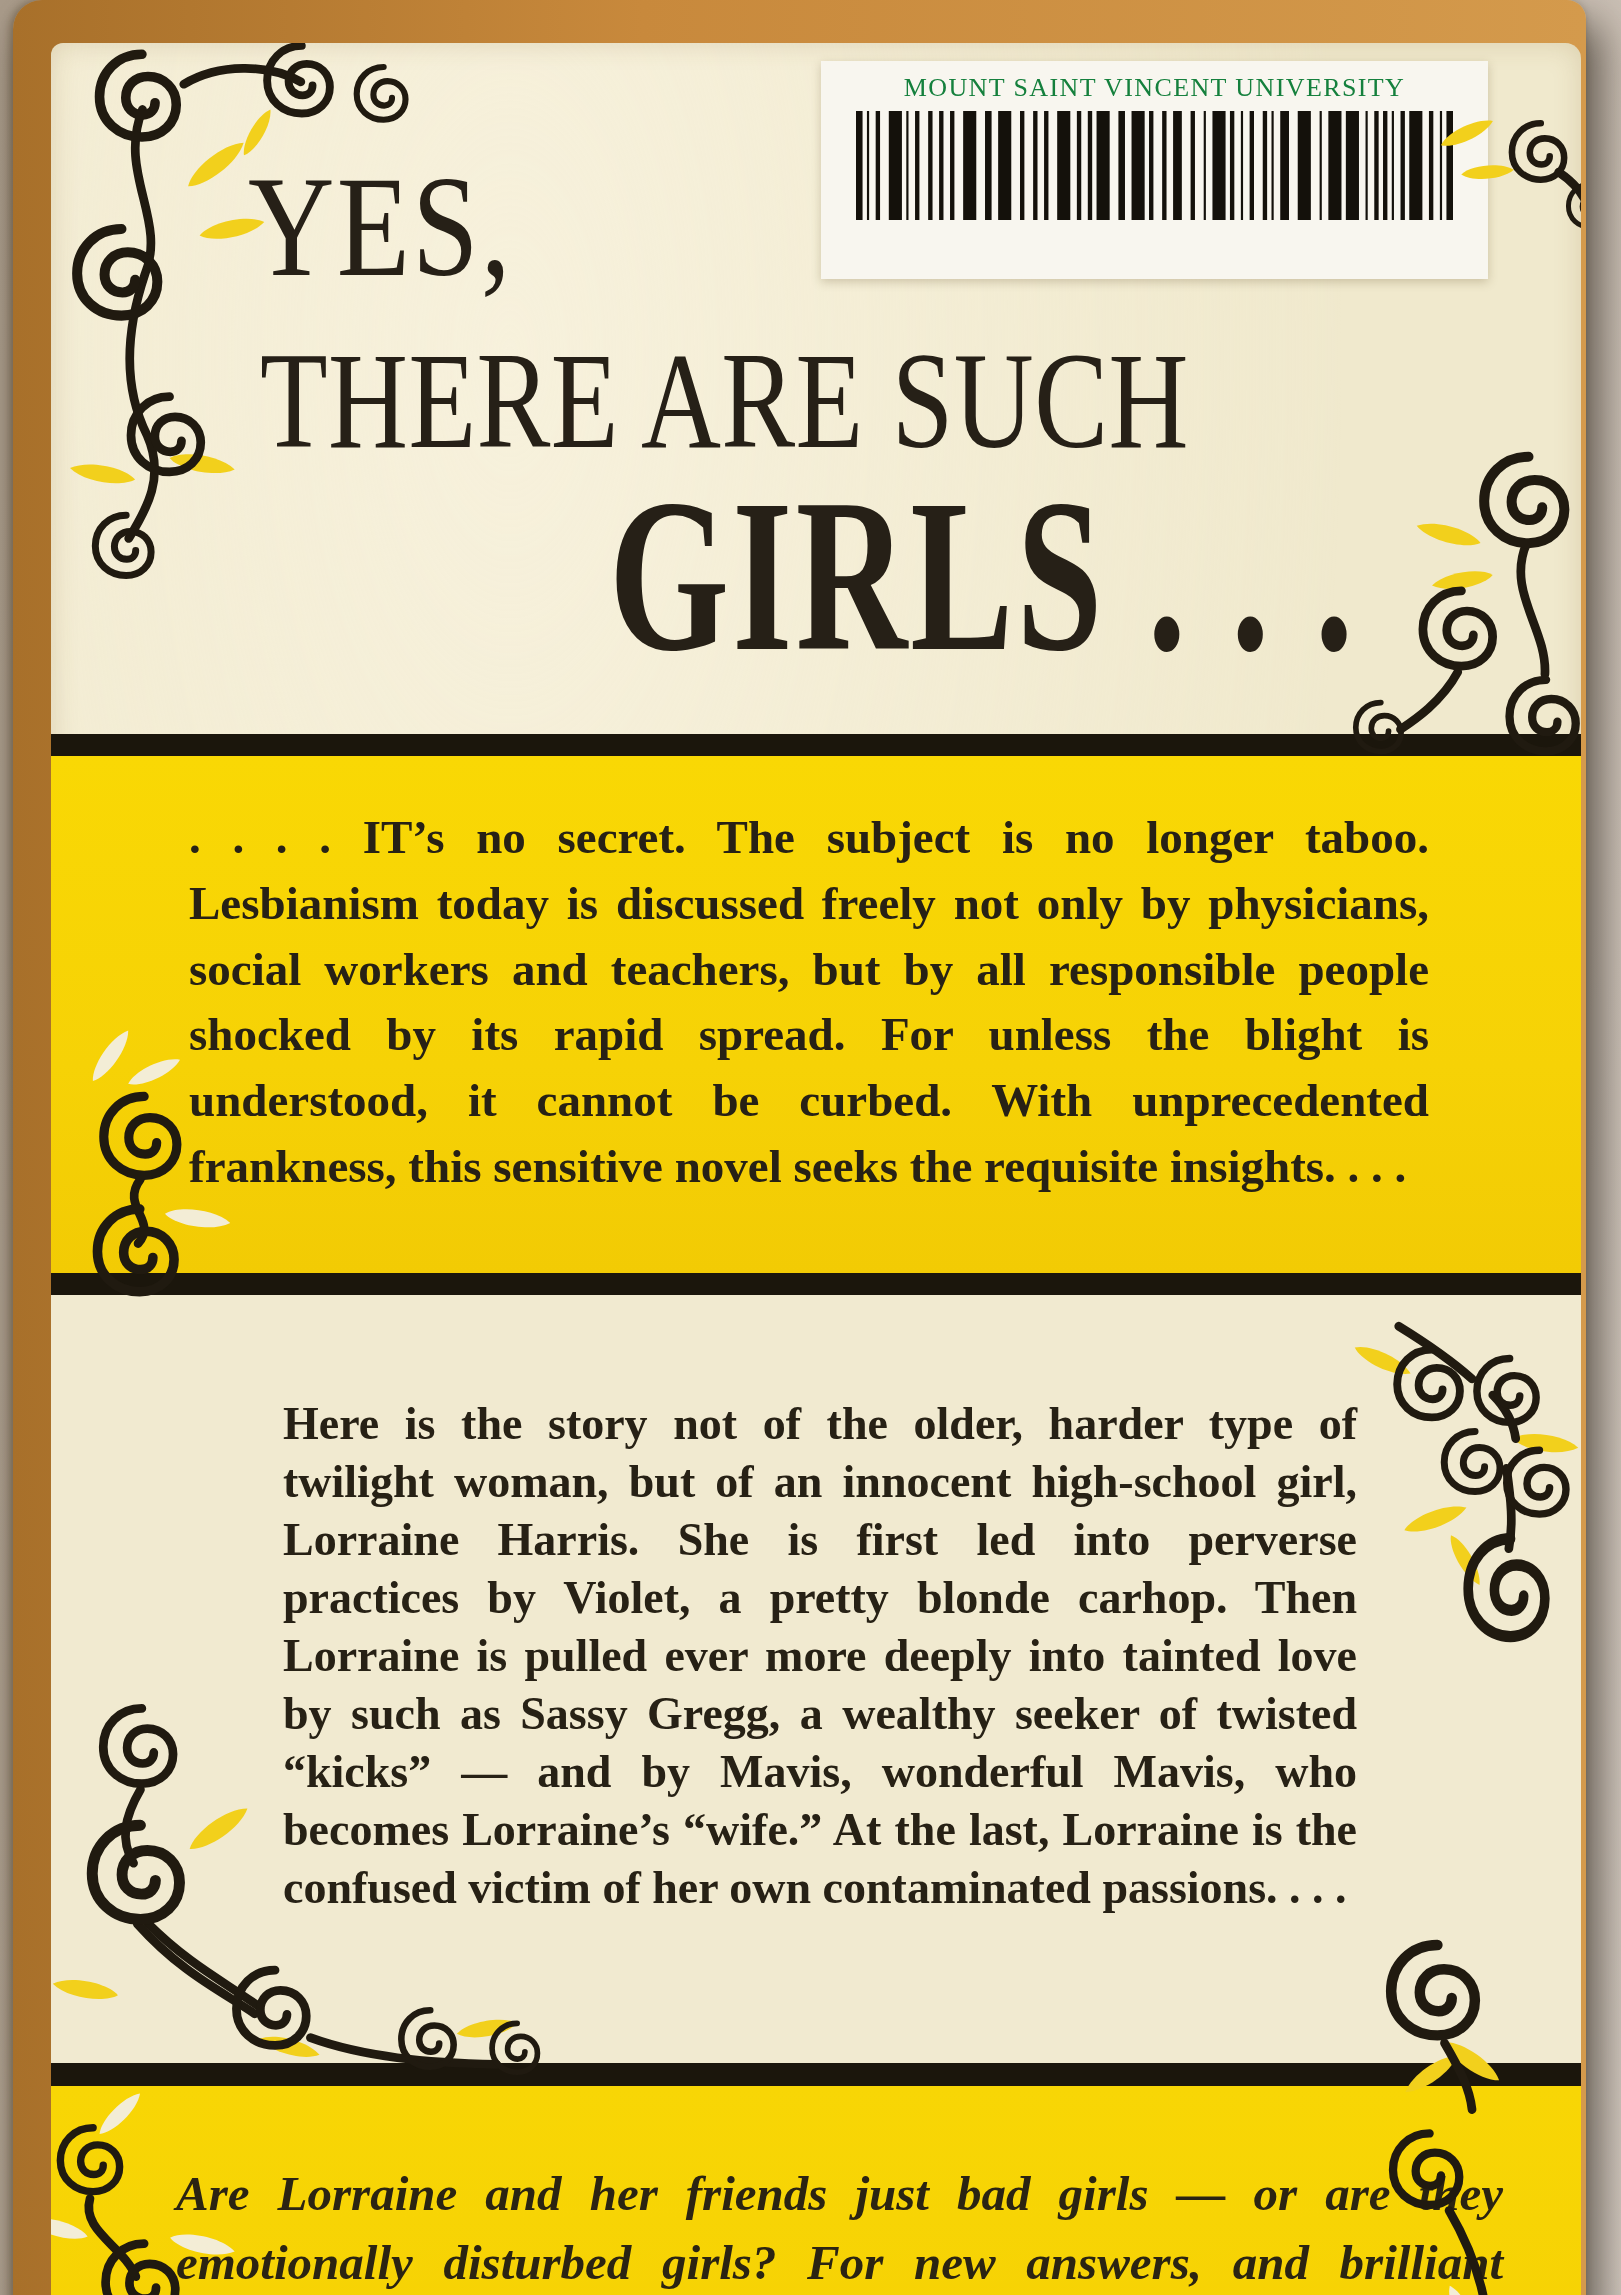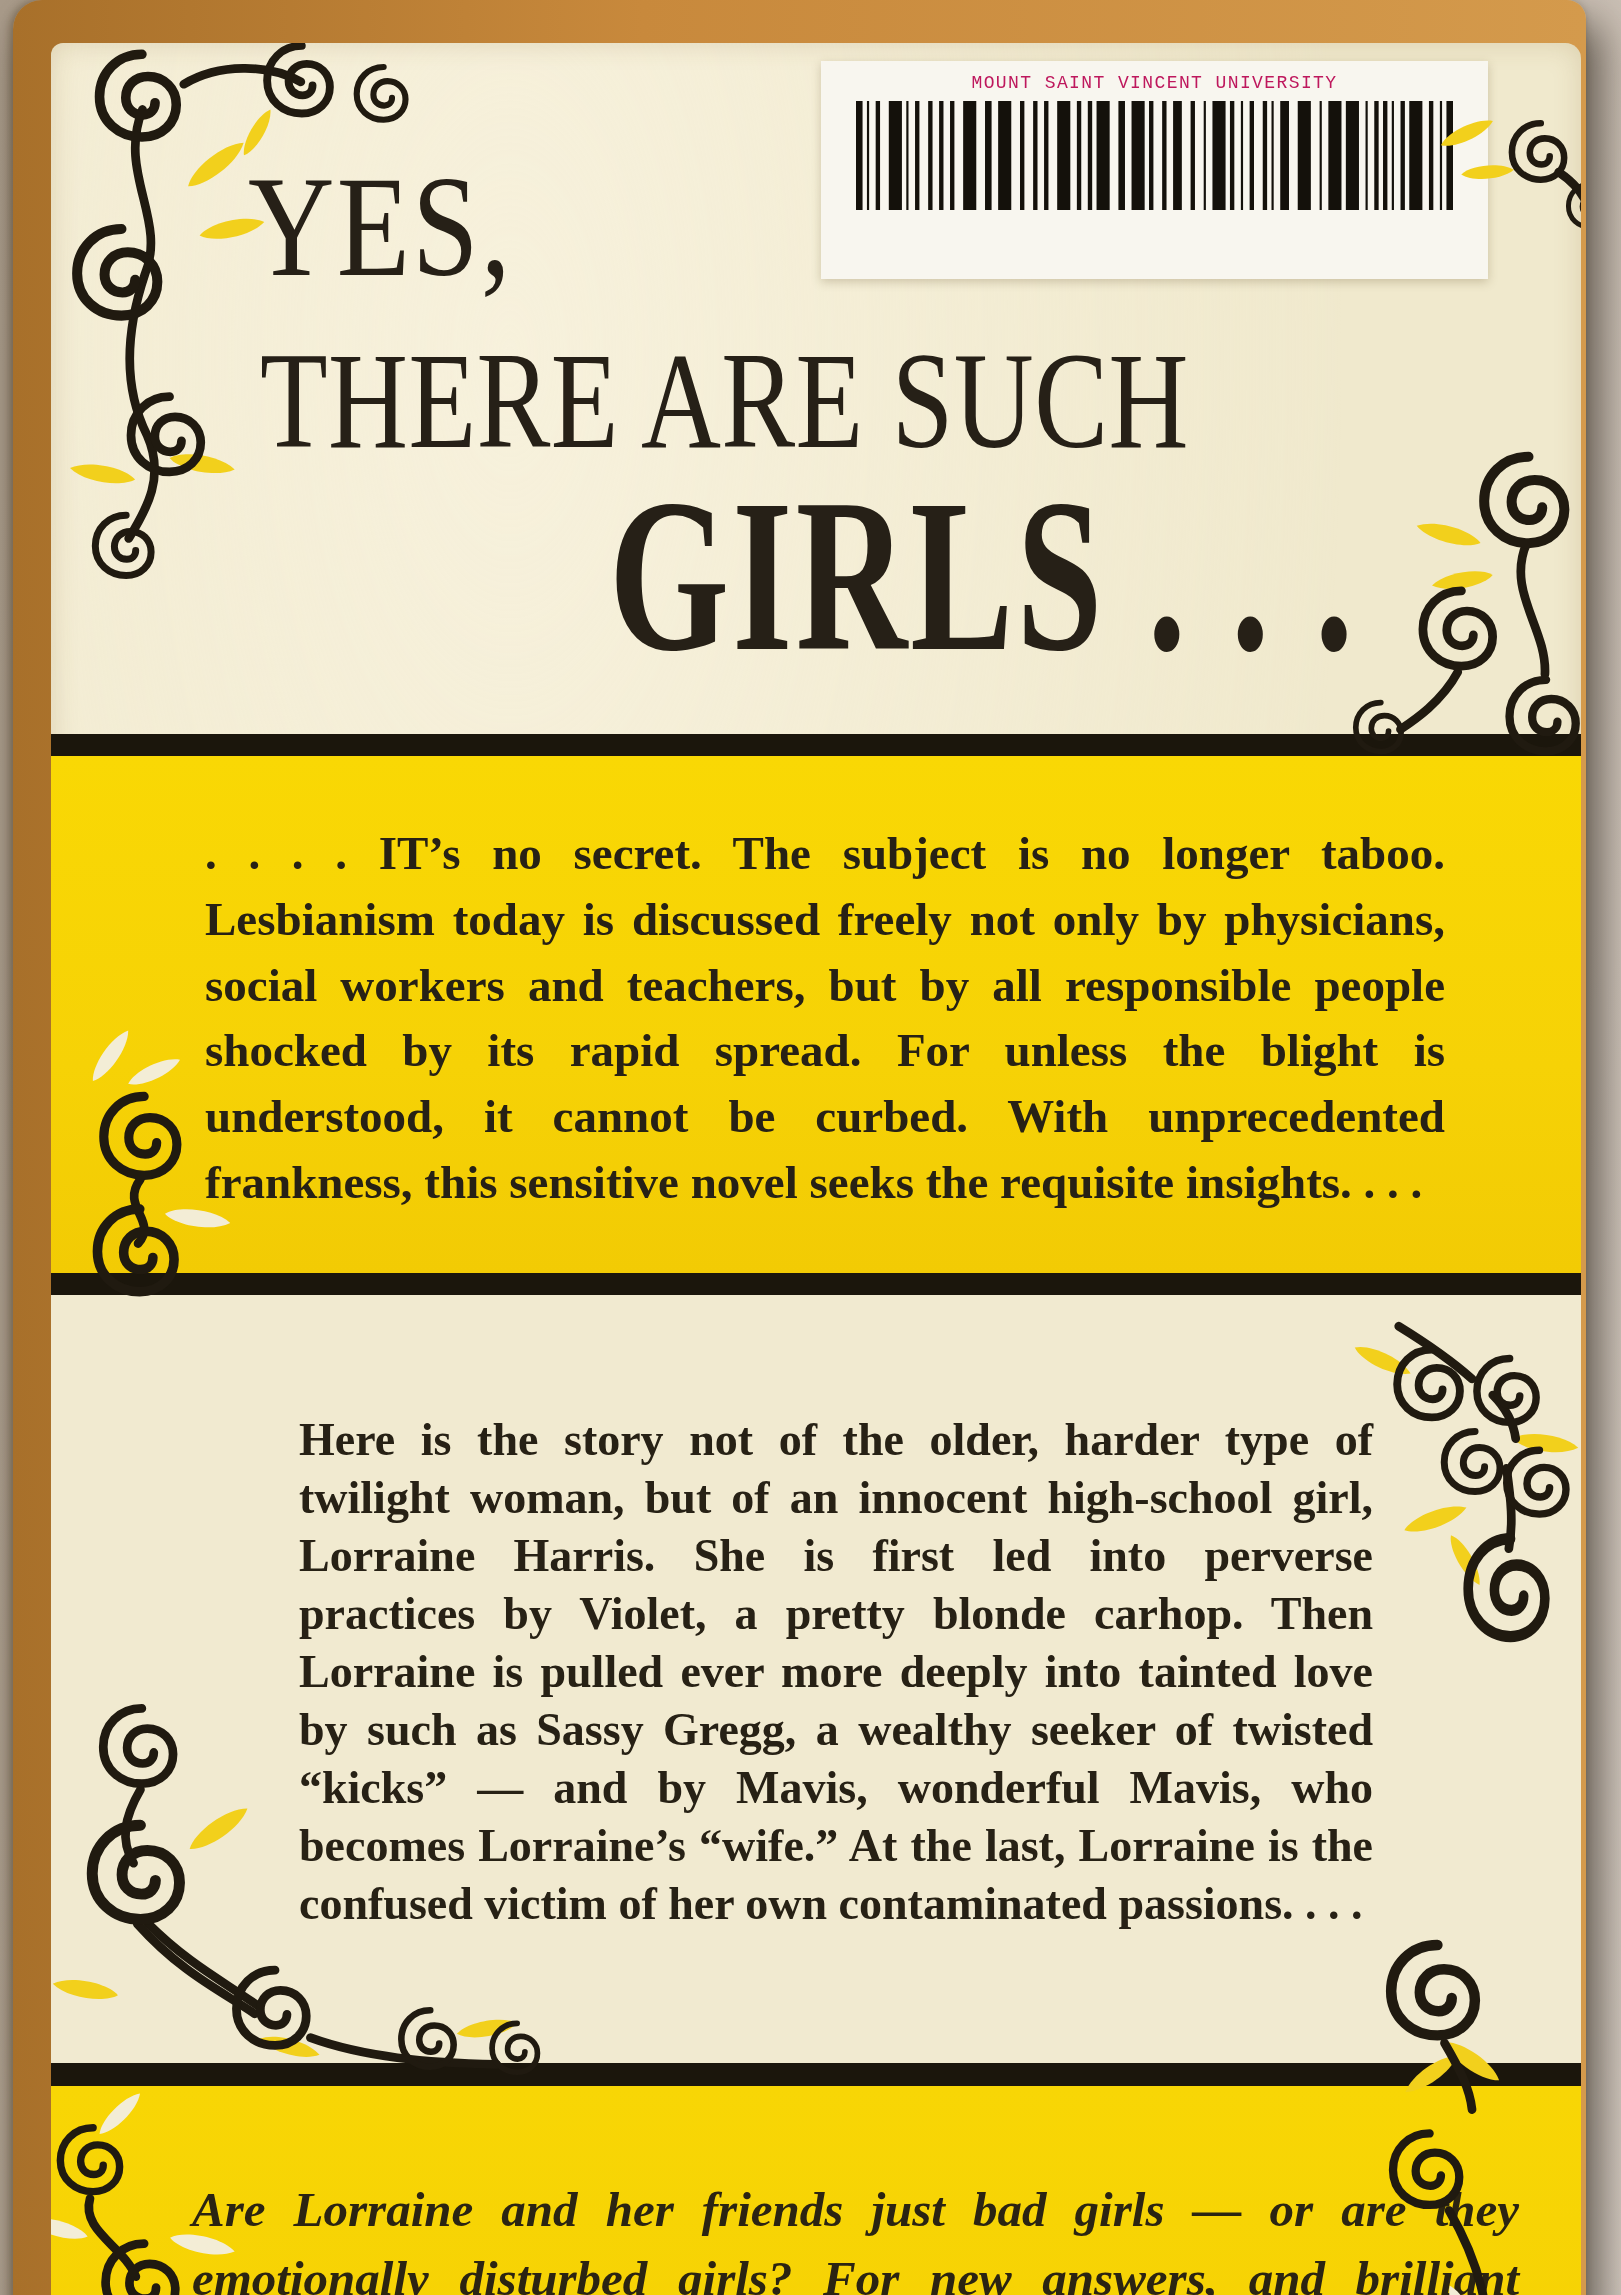--- a/index.html
+++ b/index.html
@@ -31,36 +31,36 @@
   .band-yellow-2{top:2043px;height:566px;background:linear-gradient(180deg,#f8d605 0%,#f5d004 70%,#eec702 100%);}
   .rule{height:22px;background:#1b160c;}
   .rule-1{top:691px;} .rule-2{top:1230px;} .rule-3{top:2020px;height:23px;}
   
   .bc-label{
     position:absolute;left:770px;top:18.4px;width:667px;height:218px;
     background:#f8f6ef;box-shadow:0 2.8px 9.2px rgba(90,70,30,.25);
     display:flex;flex-direction:column;align-items:center;padding-top:12px;box-sizing:border-box;
   }
   .bc-title{
-    font-family:Liberation Mono, monospace;font-size:18px;letter-spacing:1.4px;
-    color:#be185d;white-space:nowrap;
+    font-family:Liberation Serif, serif;font-size:26px;letter-spacing:1.4px;
+    color:#15803d;white-space:nowrap;
   }
   .bc-bars{width:597px;height:109px;margin-top:7.3px;}
   .bc-bars rect{fill:#14110b;}
   .bc-num{
     font-family:"Liberation Mono",monospace;font-weight:bold;font-size:39px;
     letter-spacing:10px;color:#14110b;margin-top:3.7px;white-space:pre;
   }
   
   .title-line{position:absolute;color:#262017;line-height:0.82;transform-origin:left top;white-space:nowrap;}
   .title-yes  {left:197px;top:125px; font-size:126px;letter-spacing:2.3px; transform:scale(.95,1.14);}
   .title-there{left:209px;top:302px; font-size:123px;letter-spacing:0.5px; transform:scale(.9,1.12);}
   .title-girls{left:558px;top:444px;font-size:198px;letter-spacing:4.1px; transform:scale(.78,1.1);font-weight:bold;}
   
-  .blurb{position:absolute;color:#272115;text-align:justify;margin:16px;}
+  .blurb{position:absolute;color:#272115;text-align:justify;margin:0;}
   .blurb-intro{
     left:138px;top:762px;width:1240px;
     font-size:47px;line-height:1.4;font-weight:bold;
   }
   .blurb-synopsis{
     left:232px;top:1352px;width:1074px;
     font-size:46px;line-height:1.26;font-weight:bold;
   }
   .blurb-tagline{
     left:125px;top:2117px;width:1327px;

